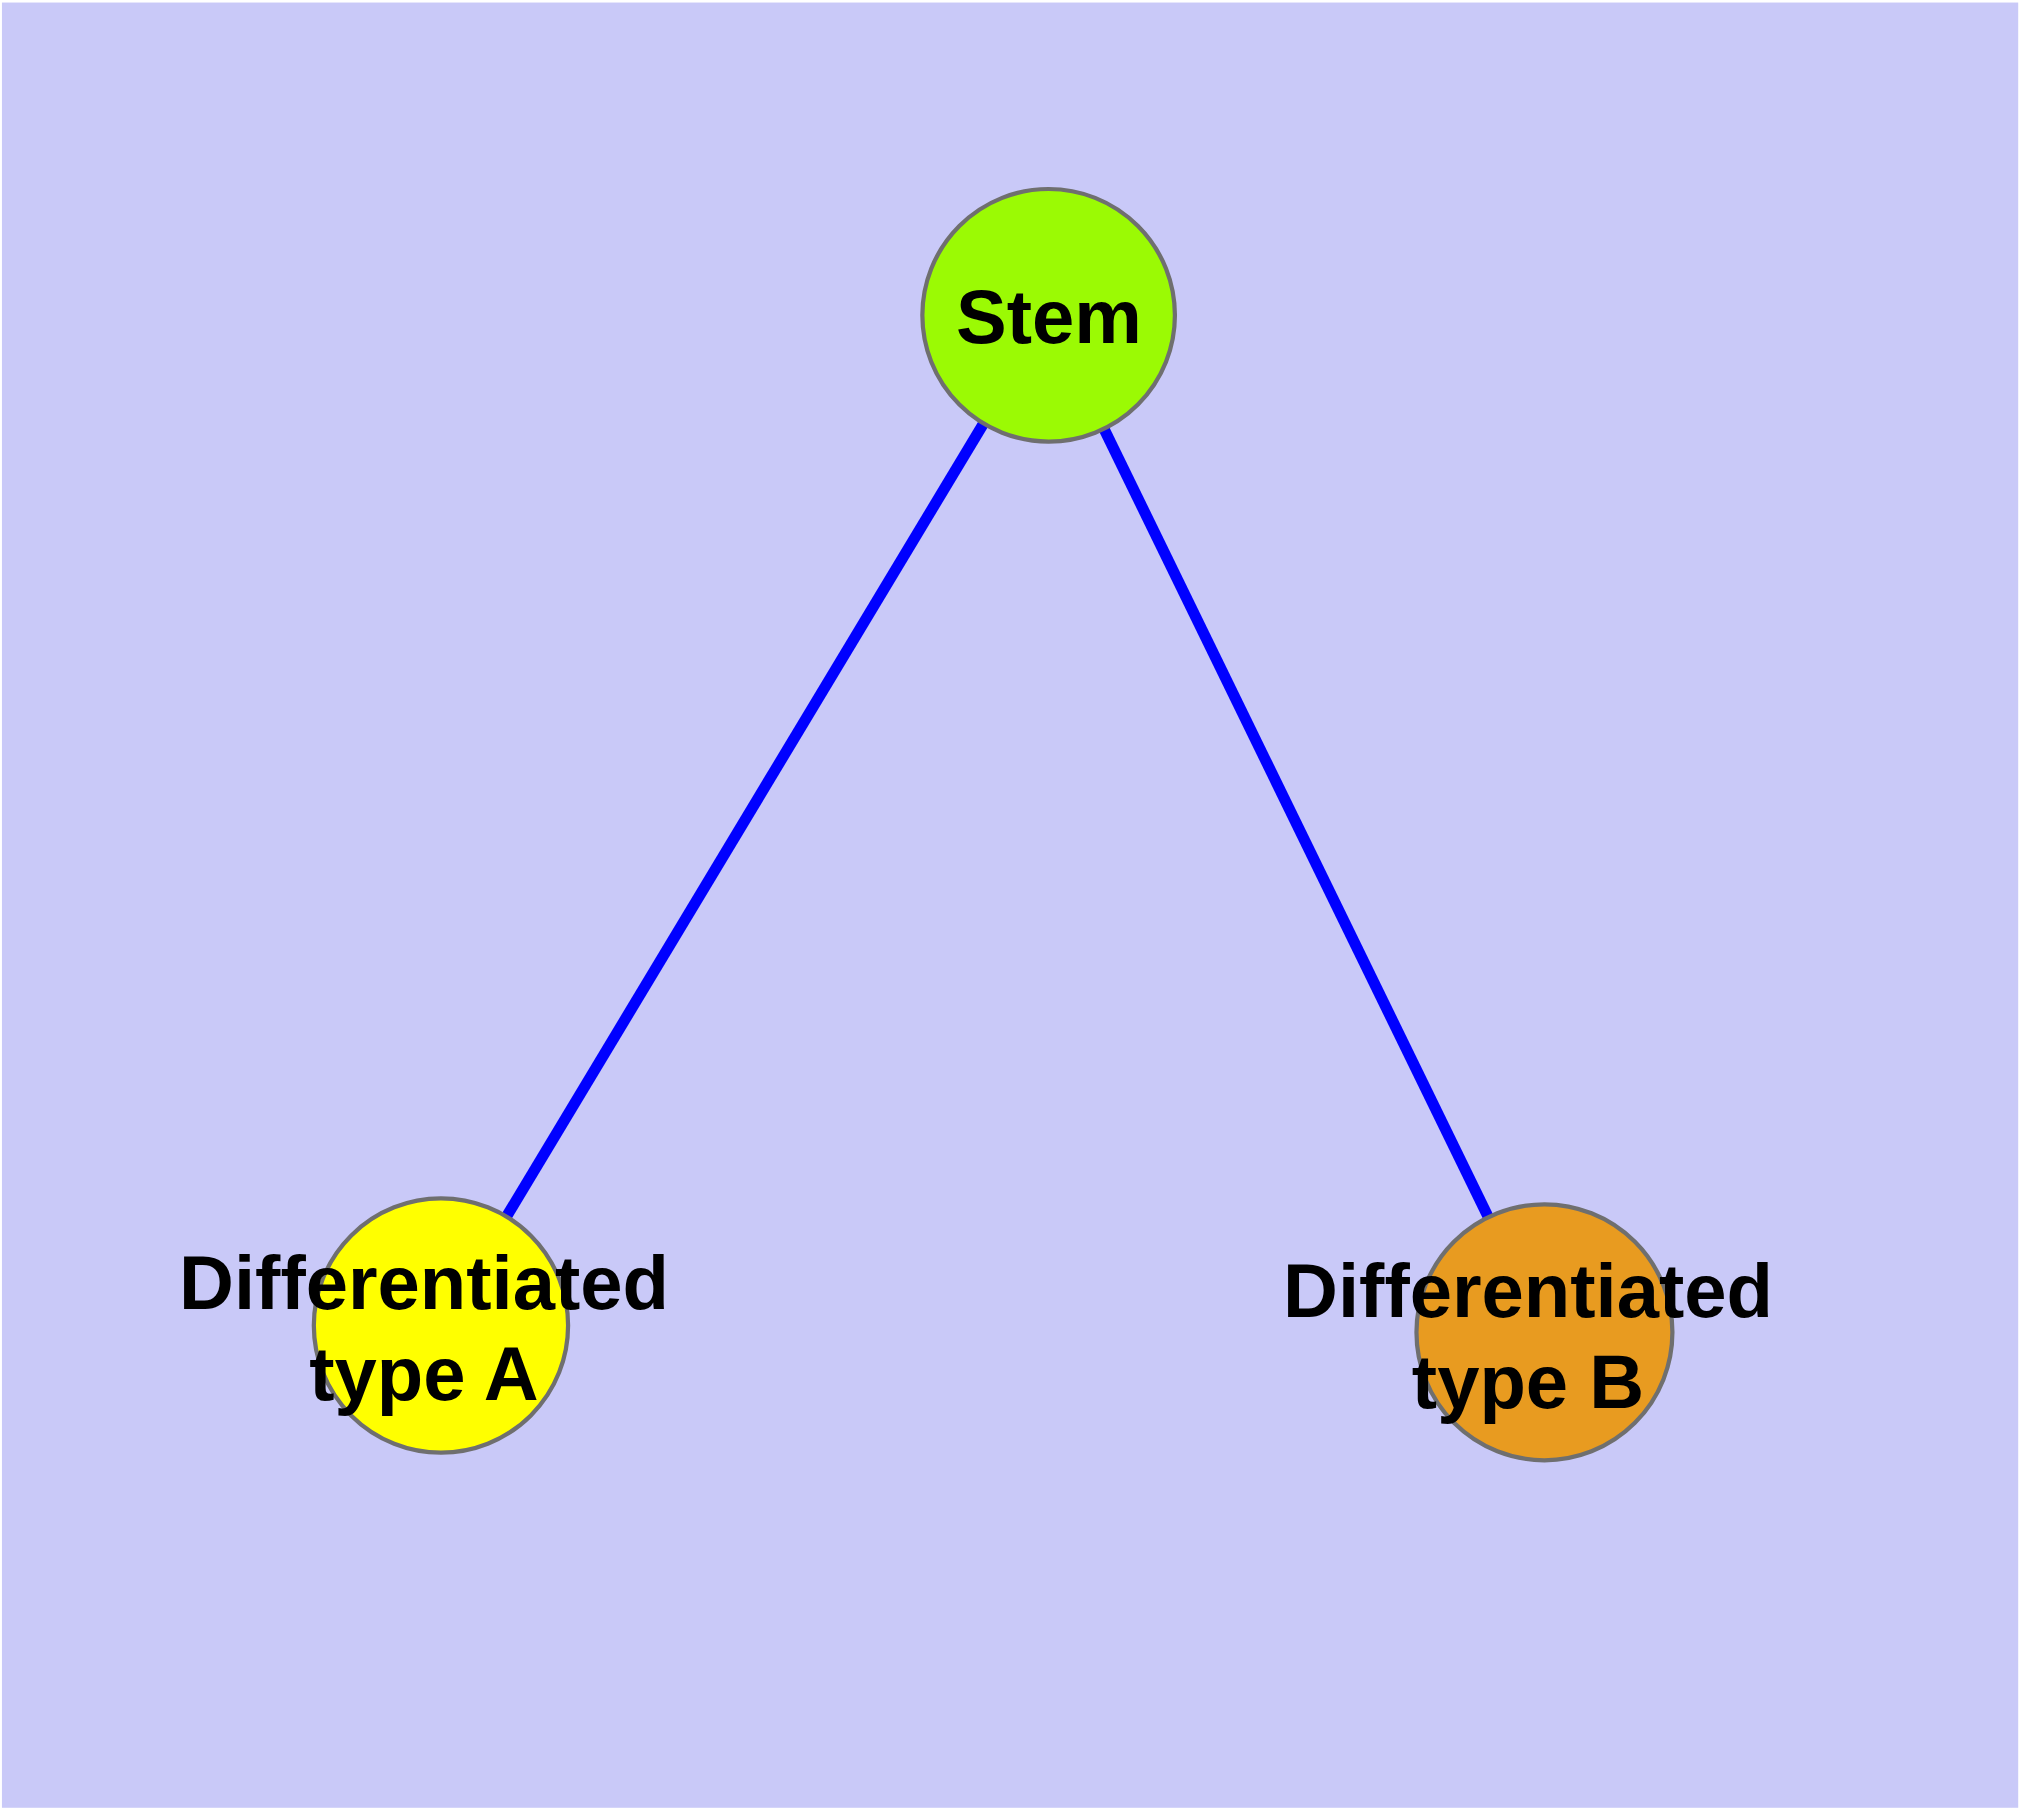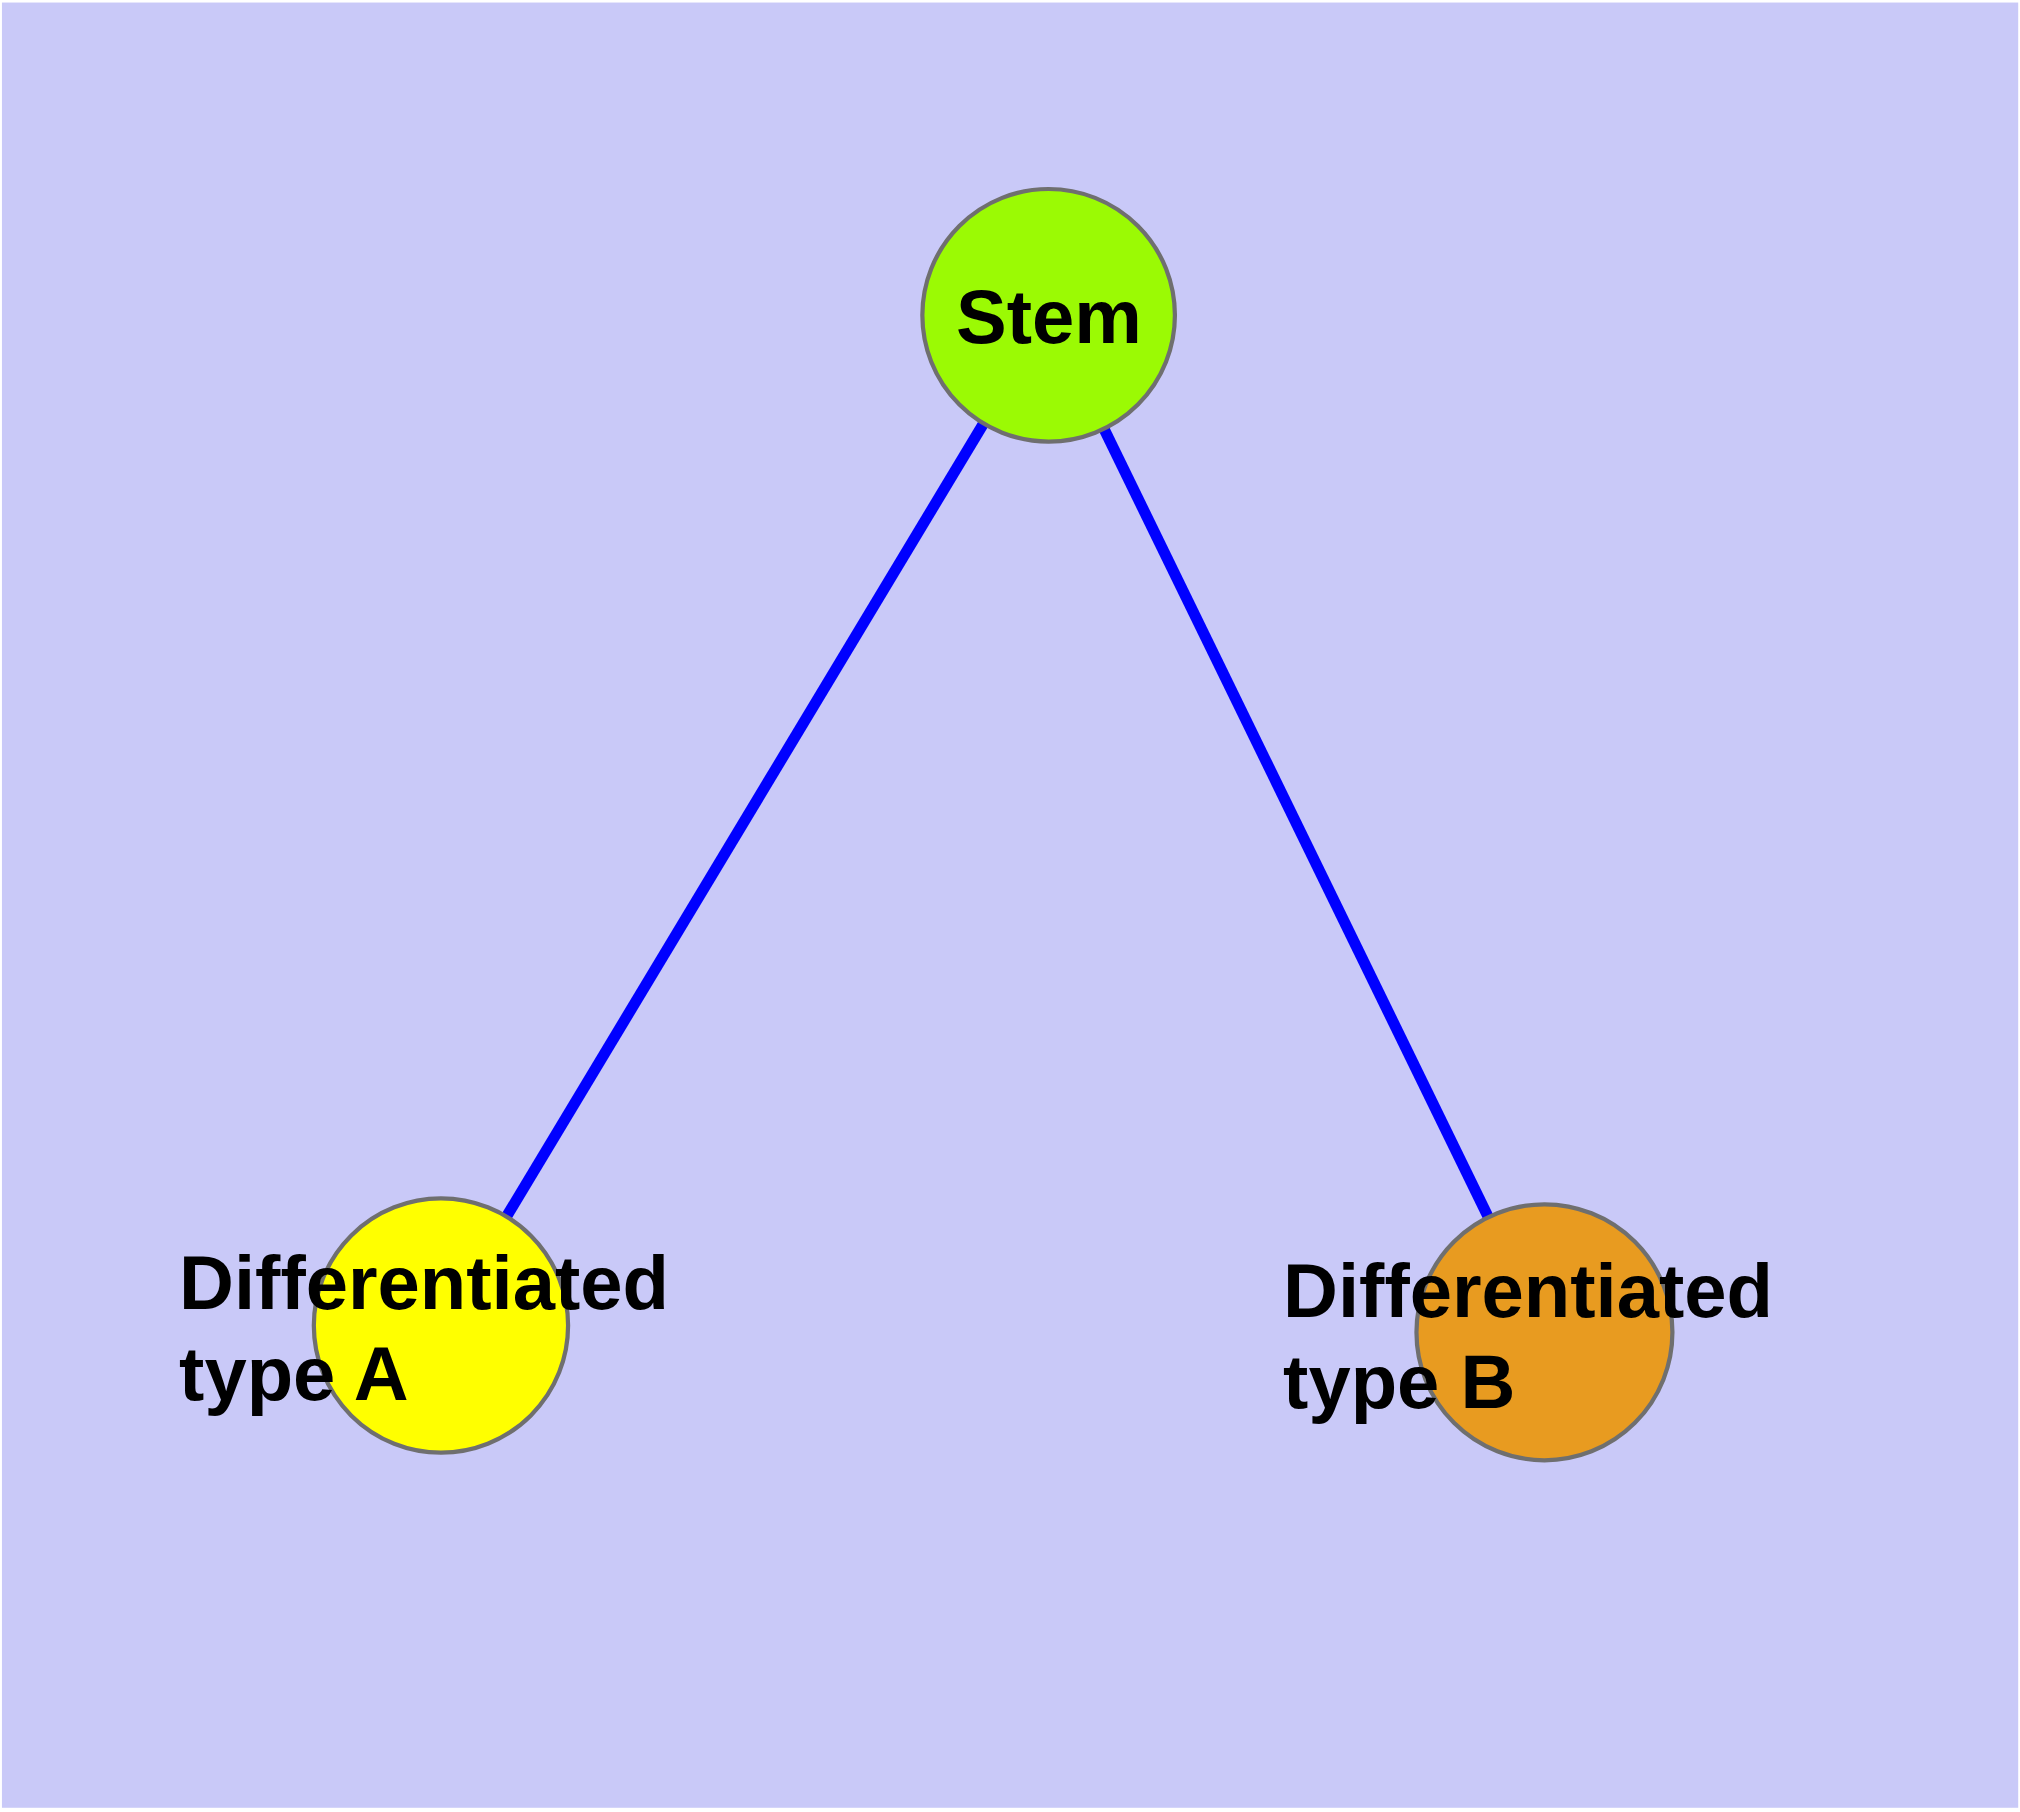--- a/index.html
+++ b/index.html
@@ -28,20 +28,21 @@
     stroke: #6f6f6f;
     stroke-width: 5;
   }
   .node-label {
     position: absolute;
     transform: translate(-50%, -50%);
     font-size: 76px;
     font-weight: bold;
     line-height: 1.2;
     color: #000000;
+    text-align: center;
     white-space: pre-line;
     letter-spacing: 0px;
   }
 </style>
 </head>
 <body>
 
 <div class="stage">
   <svg width="2021" height="1812" viewBox="0 0 2384 2138">
 

